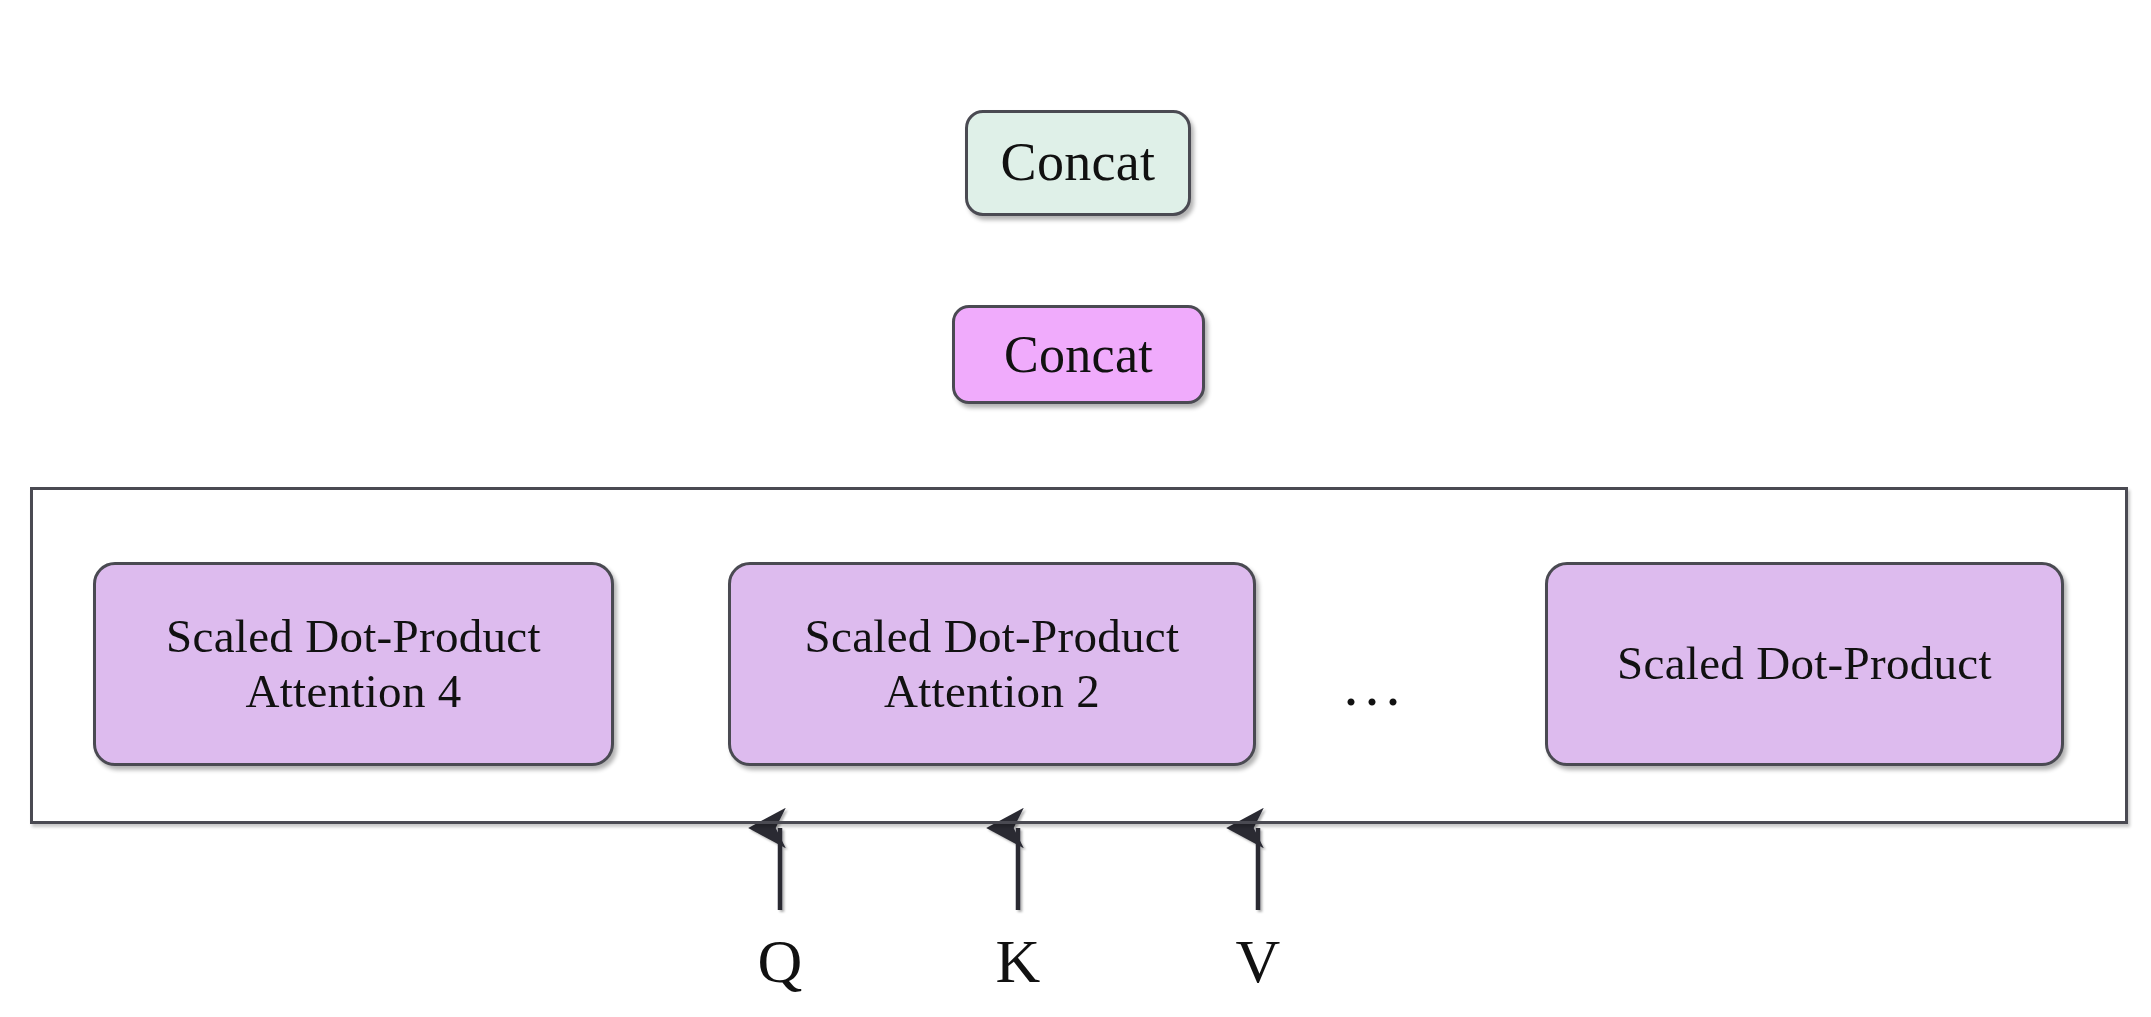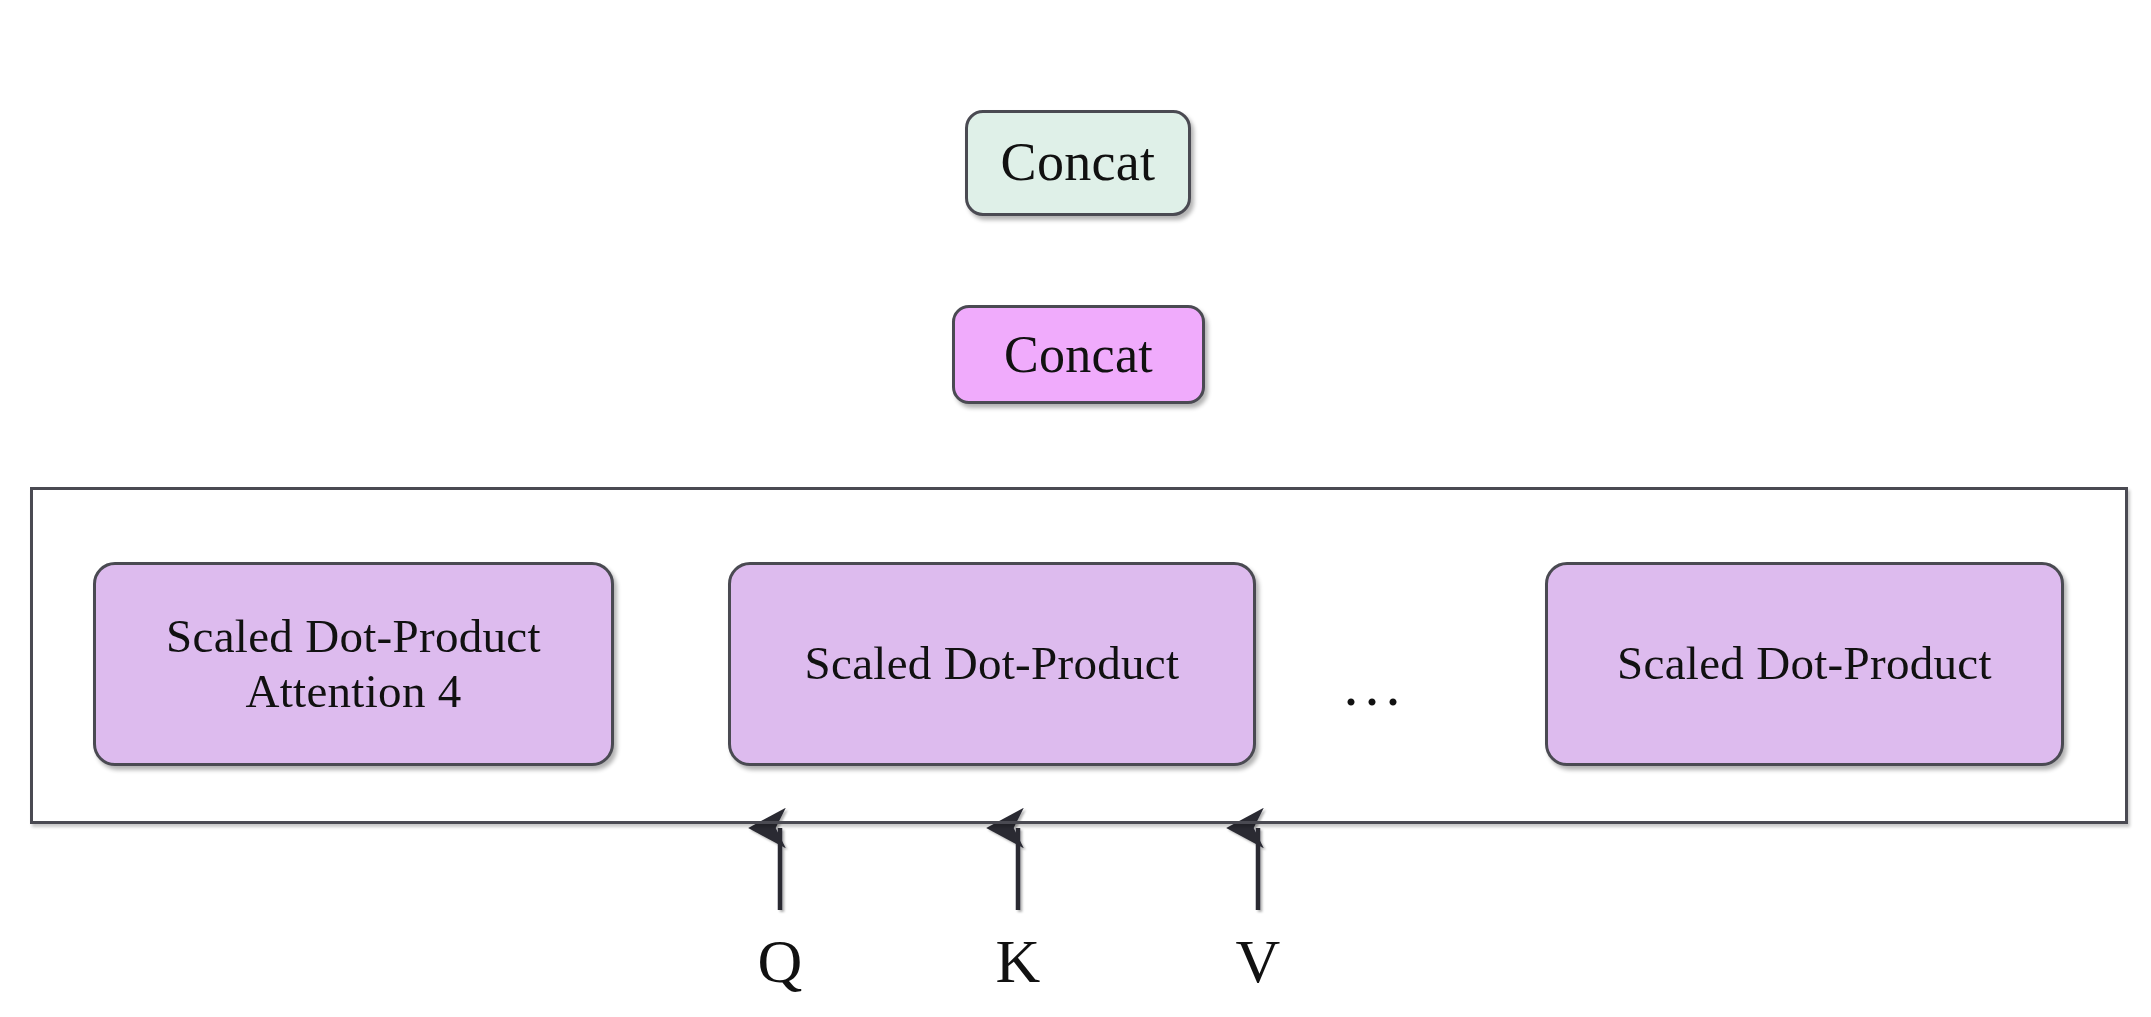--- a/index.html
+++ b/index.html
@@ -150,20 +150,21 @@
   <div class="node node-attn node-attn-1" style="background:#ddbbee;">
     <span class="attn-text">
       <span>Scaled Dot-Product</span><br>
       <span>Attention 4</span>
     </span>
   </div>
 
   <div class="node node-attn node-attn-2" style="background:#ddbbee;">
     <span class="attn-text">
       <span>Scaled Dot-Product</span><br>
+      <span>Attention 2</span>
     </span>
   </div>
 
   <div class="ellipsis">...</div>
 
   <div class="node node-attn node-attn-3" style="background:#ddbbee;">
     <span class="attn-text">
       <span>Scaled Dot-Product</span><br>
     </span>
   </div>

